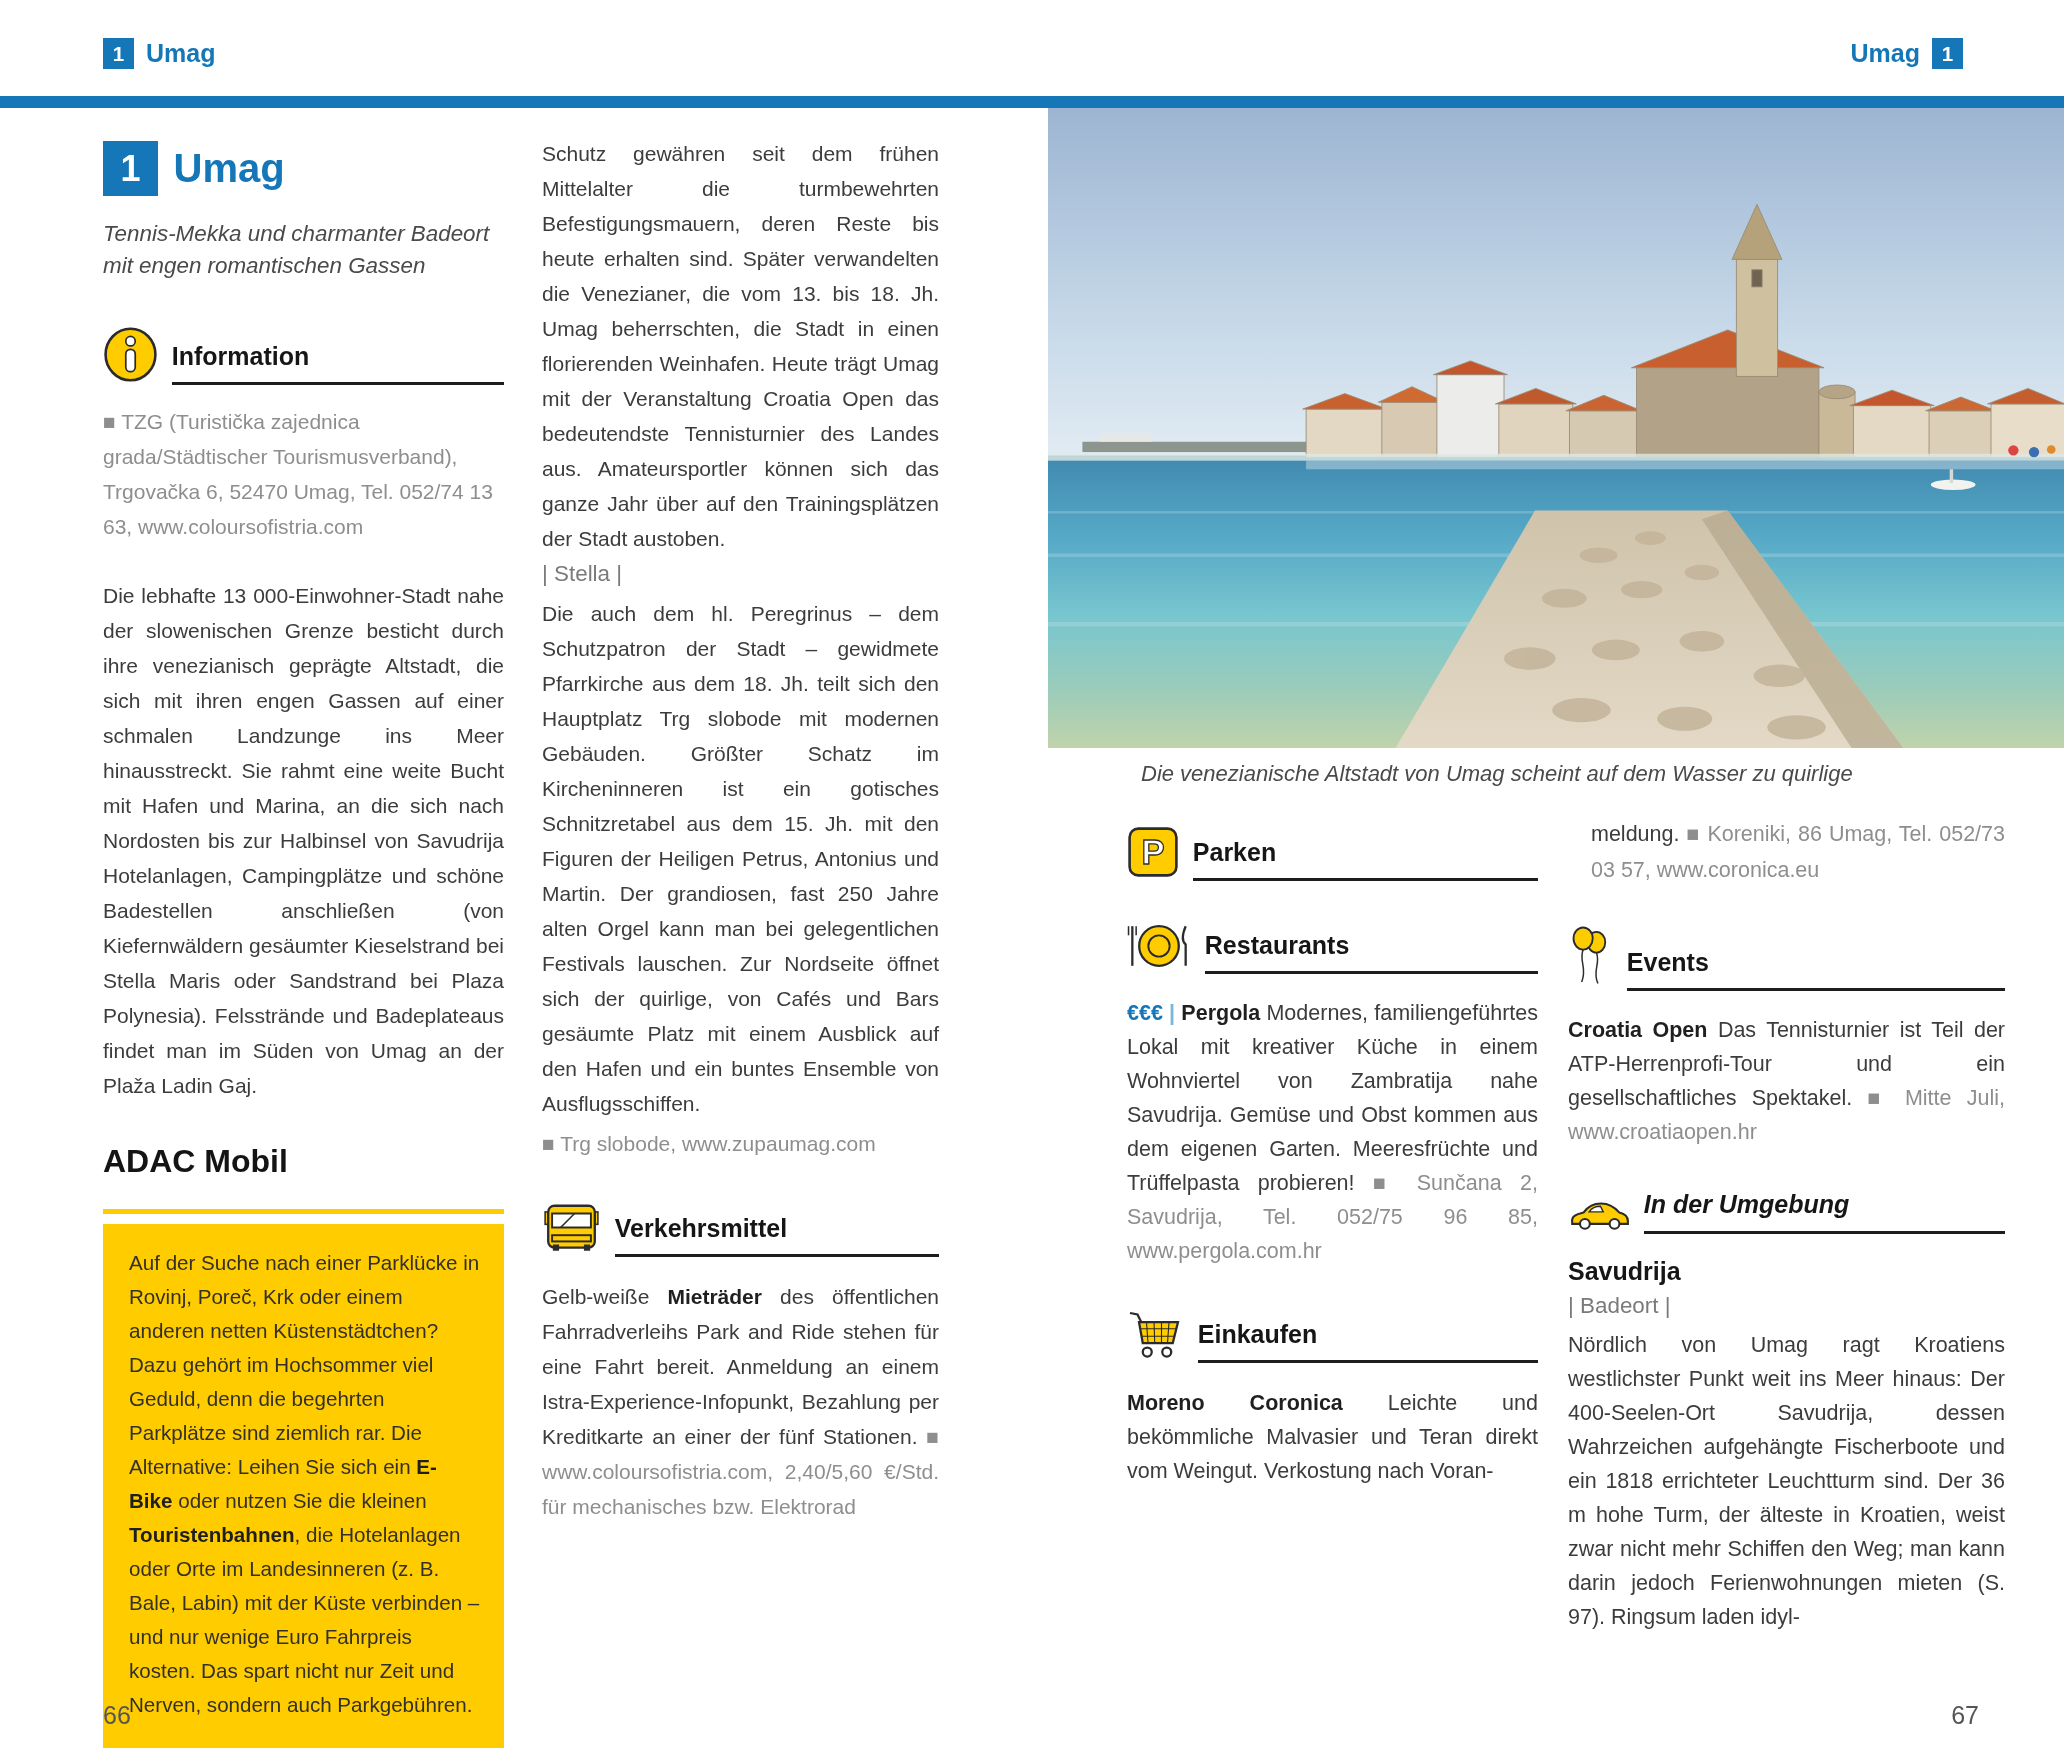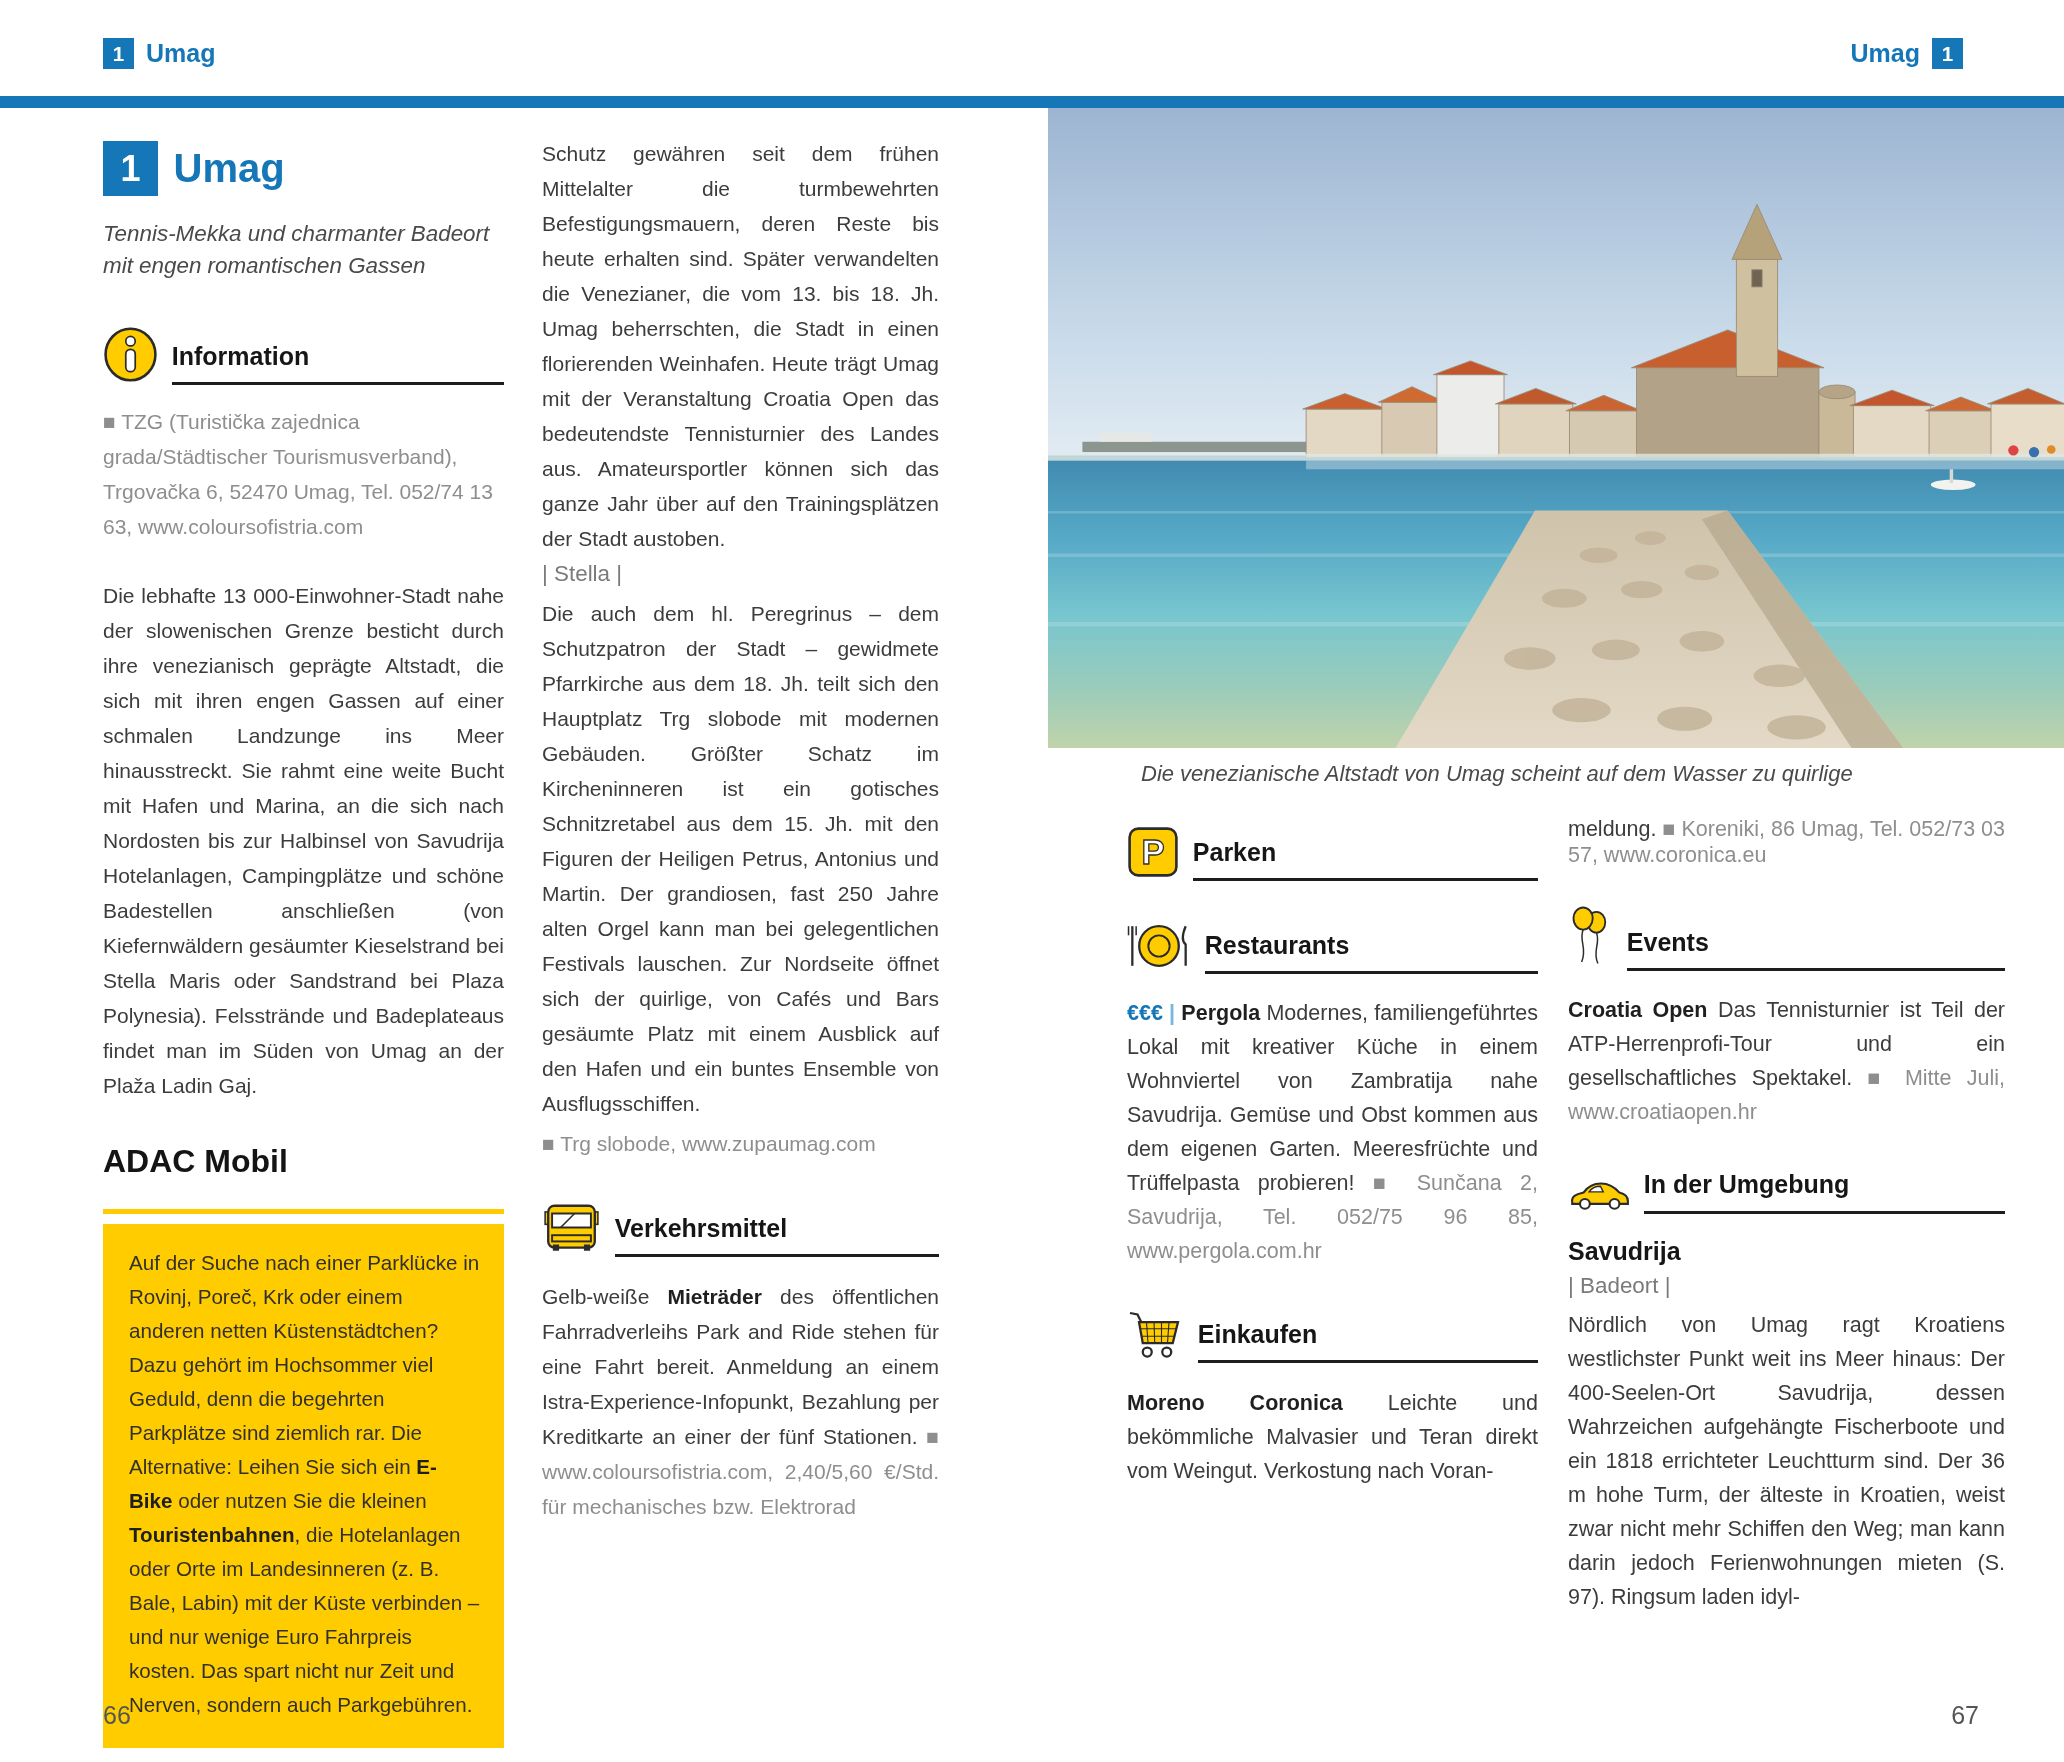--- a/index.html
+++ b/index.html
@@ -252,36 +252,36 @@
           <circle cx="27" cy="58" r="6" fill="#fff" stroke="#2b2b2b" stroke-width="3"></circle>
           <circle cx="53" cy="58" r="6" fill="#fff" stroke="#2b2b2b" stroke-width="3"></circle>
         </svg>
       </span>
       <span class="sec-title">Einkaufen</span>
     </div>
     <div class="body-p" style="margin-top:22.4px;font-size:21.5px;line-height:34px;"><span class="seg-b">Moreno Coronica</span><span class="seg-n"> Leichte und bekömmliche Malvasier und Teran direkt vom Weingut. Verkostung nach Voran-</span></div>
   </div>
 
   <div id="col4" class="col">
-    <div class="body-p" style="font-size:21.5px;line-height:26px;"><span class="seg-n">meldung. </span><span class="seg-g">■ Koreniki, 86 Umag, Tel. 052/73 03 57, www.coronica.eu</span></div>
+    <div class="body-p" style="font-size:21.5px;line-height:36px;margin-left:23px;"><span class="seg-n">meldung. </span><span class="seg-g">■ Koreniki, 86 Umag, Tel. 052/73 03 57, www.coronica.eu</span></div>
 
     <div class="sec" style="margin-top:38px;">
       <span class="sec-icon">
         <svg width="45" height="62" viewBox="0 0 60 84">
           <ellipse cx="38" cy="22" rx="12" ry="14" fill="#ffcc00" stroke="#2b2b2b" stroke-width="2.5"></ellipse>
           <ellipse cx="20" cy="17" rx="13" ry="15" fill="#ffcc00" stroke="#2b2b2b" stroke-width="2.5"></ellipse>
           <path d="M20,32 C14,48 26,56 18,76" fill="none" stroke="#2b2b2b" stroke-width="2"></path>
           <path d="M38,36 C44,52 32,60 40,78" fill="none" stroke="#2b2b2b" stroke-width="2"></path>
         </svg>
       </span>
       <span class="sec-title">Events</span>
     </div>
     <div class="body-p" style="margin-top:22.4px;font-size:21.5px;line-height:34px;"><span class="seg-b">Croatia Open</span><span class="seg-n"> Das Tennisturnier ist Teil der ATP-Herrenprofi-Tour und ein gesellschaftliches Spektakel. </span><span class="seg-g">■ Mitte Juli, www.croatiaopen.hr</span></div>
 
-    <div class="sec" style="margin-top:41px;">
+    <div class="sec" style="margin-top:41px;font-style:italic;">
       <span class="sec-icon">
         <svg width="62" height="34" viewBox="0 0 88 48">
           <path d="M6,36 C4,26 14,24 22,22 C28,13 36,9 47,9 C60,9 67,15 73,22 C81,24 85,28 85,34 L85,38 L6,38 Z" fill="#ffcc00" stroke="#2b2b2b" stroke-width="3"></path>
           <path d="M30,21 C34,15 40,13 46,13 L50,21 Z" fill="#fff" stroke="#2b2b2b" stroke-width="2"></path>
           <circle cx="24" cy="38" r="7" fill="#fff" stroke="#2b2b2b" stroke-width="3"></circle>
           <circle cx="66" cy="38" r="7" fill="#fff" stroke="#2b2b2b" stroke-width="3"></circle>
         </svg>
       </span>
       <span class="sec-title">In der Umgebung</span>
     </div>

